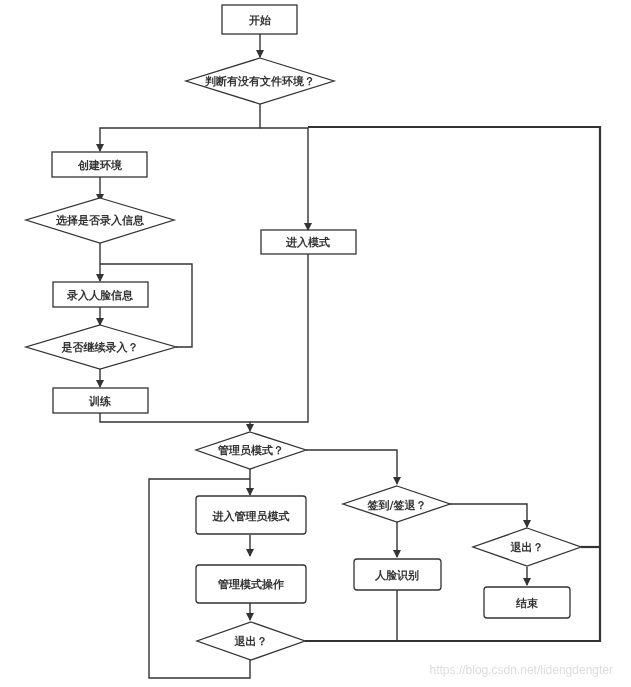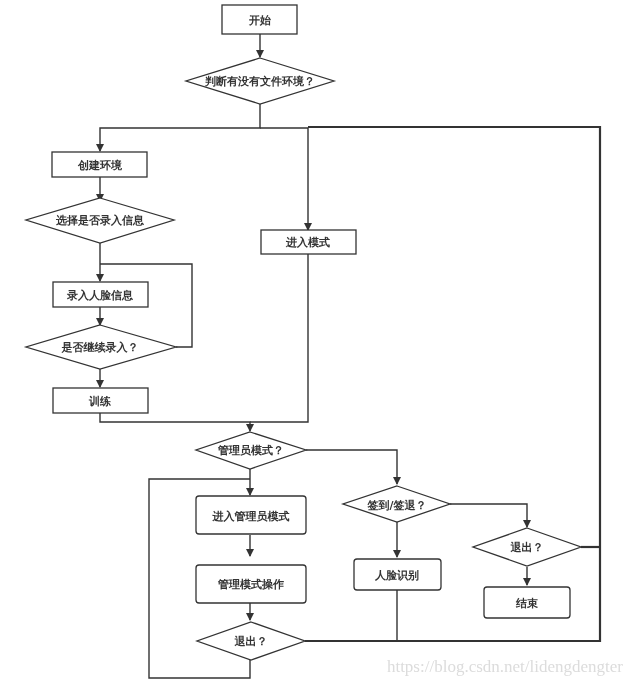--- a/index.html
+++ b/index.html
@@ -4,22 +4,22 @@
 <style>
   html, body { margin: 0; padding: 0; background: #ffffff; }
   body { width: 631px; height: 687px; position: relative; overflow: hidden;
          font-family: "DejaVu Sans", "Liberation Sans", sans-serif; }
   svg { position: absolute; left: 0; top: 0; }
   .edge { fill: none; stroke: #333333; stroke-width: 1.4; }
   .edge-bold { fill: none; stroke: #333333; stroke-width: 2.2; }
   .node-rect { fill: #ffffff; stroke: #333333; stroke-width: 1.3; }
   .node-diamond { fill: #ffffff; stroke: #333333; stroke-width: 1.3; }
   .node-label { font-size: 11px; font-weight: bold; fill: #333333; text-anchor: middle; dominant-baseline: central; }
-  .watermark { position: absolute; right: 8px; bottom: 10px; font-size: 17px; color: #dcdcdc;
-               font-family: Liberation Serif, serif; }
+  .watermark { position: absolute; right: 18px; bottom: 10px; font-size: 12px; color: #dcdcdc;
+               font-family: Liberation Sans, sans-serif; }
 </style>
 </head>
 <body>
 
 <svg width="631" height="687" viewBox="0 0 631 687">
   <defs>
     <marker id="arr" markerWidth="8" markerHeight="8" refX="7" refY="4" orient="auto" markerUnits="userSpaceOnUse">
       <path d="M0,0 L8,4 L0,8 Z" fill="#333333"></path>
     </marker>
   </defs>

